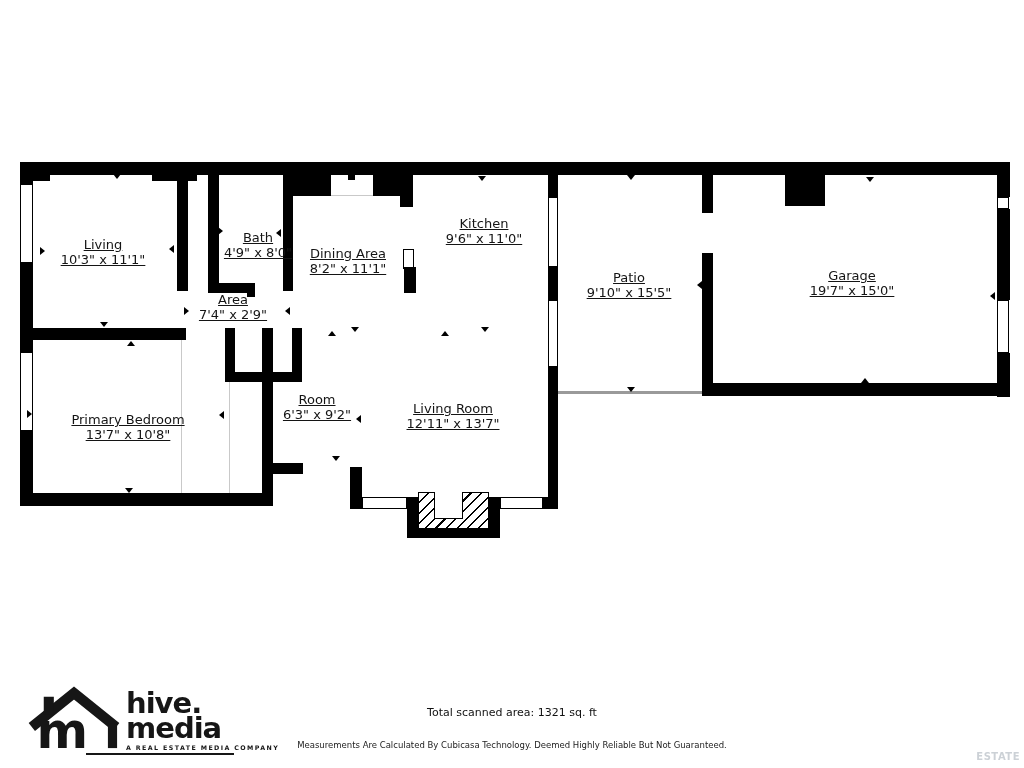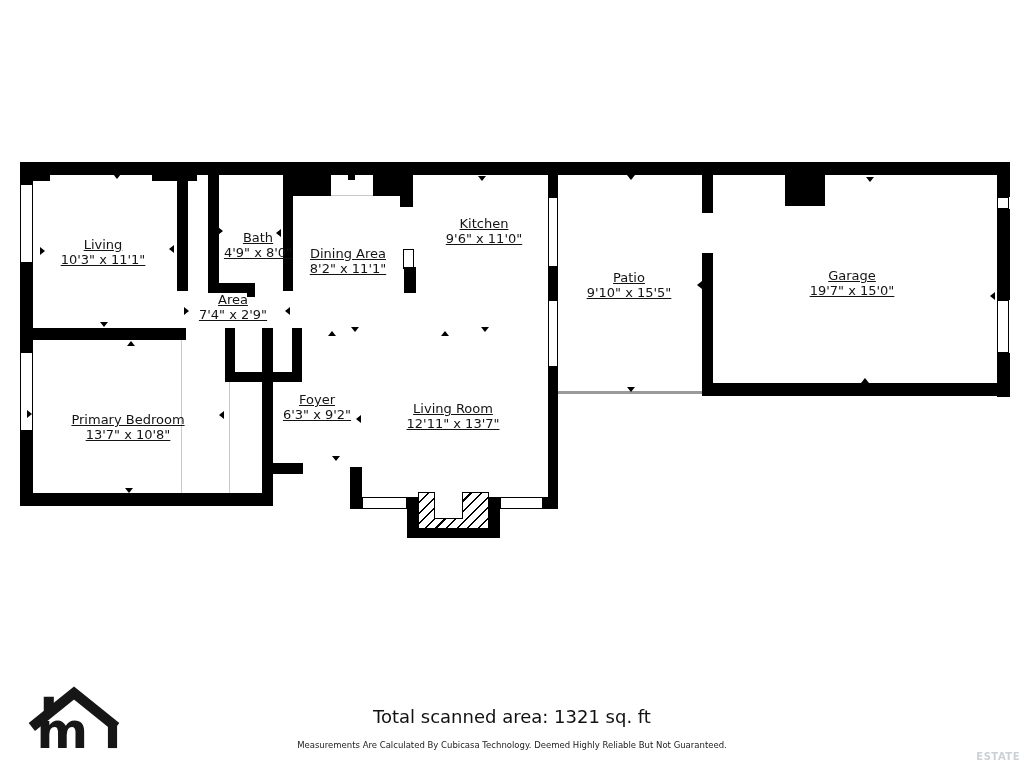--- a/index.html
+++ b/index.html
@@ -22,21 +22,21 @@
   .room{position:absolute;transform:translate(-50%,-50%);text-align:center;color:#141414;
         font-size:13px;line-height:15px;white-space:nowrap;}
   .room span{display:block;text-decoration:underline;}
   
   .leaf{position:absolute;background:#fff;border:1px solid #000;box-sizing:border-box;}
   
   .hatch{position:absolute;border:1px solid #000;box-sizing:border-box;
          background:repeating-linear-gradient(135deg,#fff 0,#fff 6px,#000 6px,#000 7.5px);}
   .firebox{position:absolute;background:#fff;border:1px solid #000;border-top:none;box-sizing:border-box;}
   
-  .total{position:absolute;left:0;right:0;top:706px;text-align:center;font-size:18px;color:#111;}
+  .total{position:absolute;left:0;right:0;top:706px;text-align:center;font-size:11px;color:#111;}
   .disclaimer{position:absolute;left:0;right:0;top:740px;text-align:center;font-size:8.5px;color:#222;}
   .watermark{position:absolute;right:4px;top:751px;font-size:10px;font-weight:bold;color:#ccd1d6;letter-spacing:.5px;}
   .logo{position:absolute;left:28px;top:683px;display:flex;align-items:flex-start;}
   .logo-text{margin-left:6px;margin-top:8px;color:#161616;}
   .logo-l1,.logo-l2{font-weight:bold;font-size:29px;line-height:25px;letter-spacing:-1px;}
   .logo-tag{font-size:6.3px;font-weight:bold;letter-spacing:1.4px;margin-top:3px;white-space:nowrap;}
   .logo-rule{height:2px;background:#161616;margin-top:2px;width:148px;margin-left:-40px;}
 </style>
 </head>
 <body>
@@ -134,21 +134,21 @@
     </div>
     <div class="room" style="left:852px;top:283px">
       <span>Garage</span>
       <span>19'7" x 15'0"</span>
     </div>
     <div class="room" style="left:128px;top:427px">
       <span>Primary Bedroom</span>
       <span>13'7" x 10'8"</span>
     </div>
     <div class="room" style="left:317px;top:407px">
-      <span>Foyer</span>
+      <span>Room</span>
       <span>6'3" x 9'2"</span>
     </div>
     <div class="room" style="left:453px;top:416px">
       <span>Living Room</span>
       <span>12'11" x 13'7"</span>
     </div>
   <div class="mk mk-d" style="left: 113px; top: 174px;"></div>
       <div class="mk mk-d" style="left: 100px; top: 322px;"></div>
       <div class="mk mk-u" style="left: 127px; top: 341px;"></div>
       <div class="mk mk-r" style="left: 40px; top: 247px;"></div>
@@ -177,18 +177,24 @@
       <div class="mk mk-u" style="left: 445px; top: 528px;"></div>
     </div>
 
   <div class="logo">
     <svg width="92" height="66" viewBox="0 0 100 72">
       <path d="M4 48 L50 11 L96 48" fill="none" stroke="#161616" stroke-width="11"></path>
       <rect x="17" y="15" width="11" height="19" fill="#161616"></rect>
       <rect x="87" y="44" width="10" height="27" fill="#161616"></rect>
       <text x="9" y="71" font-size="54" font-weight="bold" font-family="DejaVu Sans, sans-serif" fill="#161616">m</text>
     </svg>
+    <div class="logo-text">
+      <div class="logo-l1">hive.</div>
+      <div class="logo-l2">media</div>
+      <div class="logo-tag">A REAL ESTATE MEDIA COMPANY</div>
+      <div class="logo-rule"></div>
+    </div>
   </div>
 
   <div class="total">Total scanned area: 1321 sq. ft</div>
   <div class="disclaimer">Measurements Are Calculated By Cubicasa Technology. Deemed Highly Reliable But Not Guaranteed.</div>
   <div class="watermark">ESTATE</div>
 </div>
 
 </body></html>

